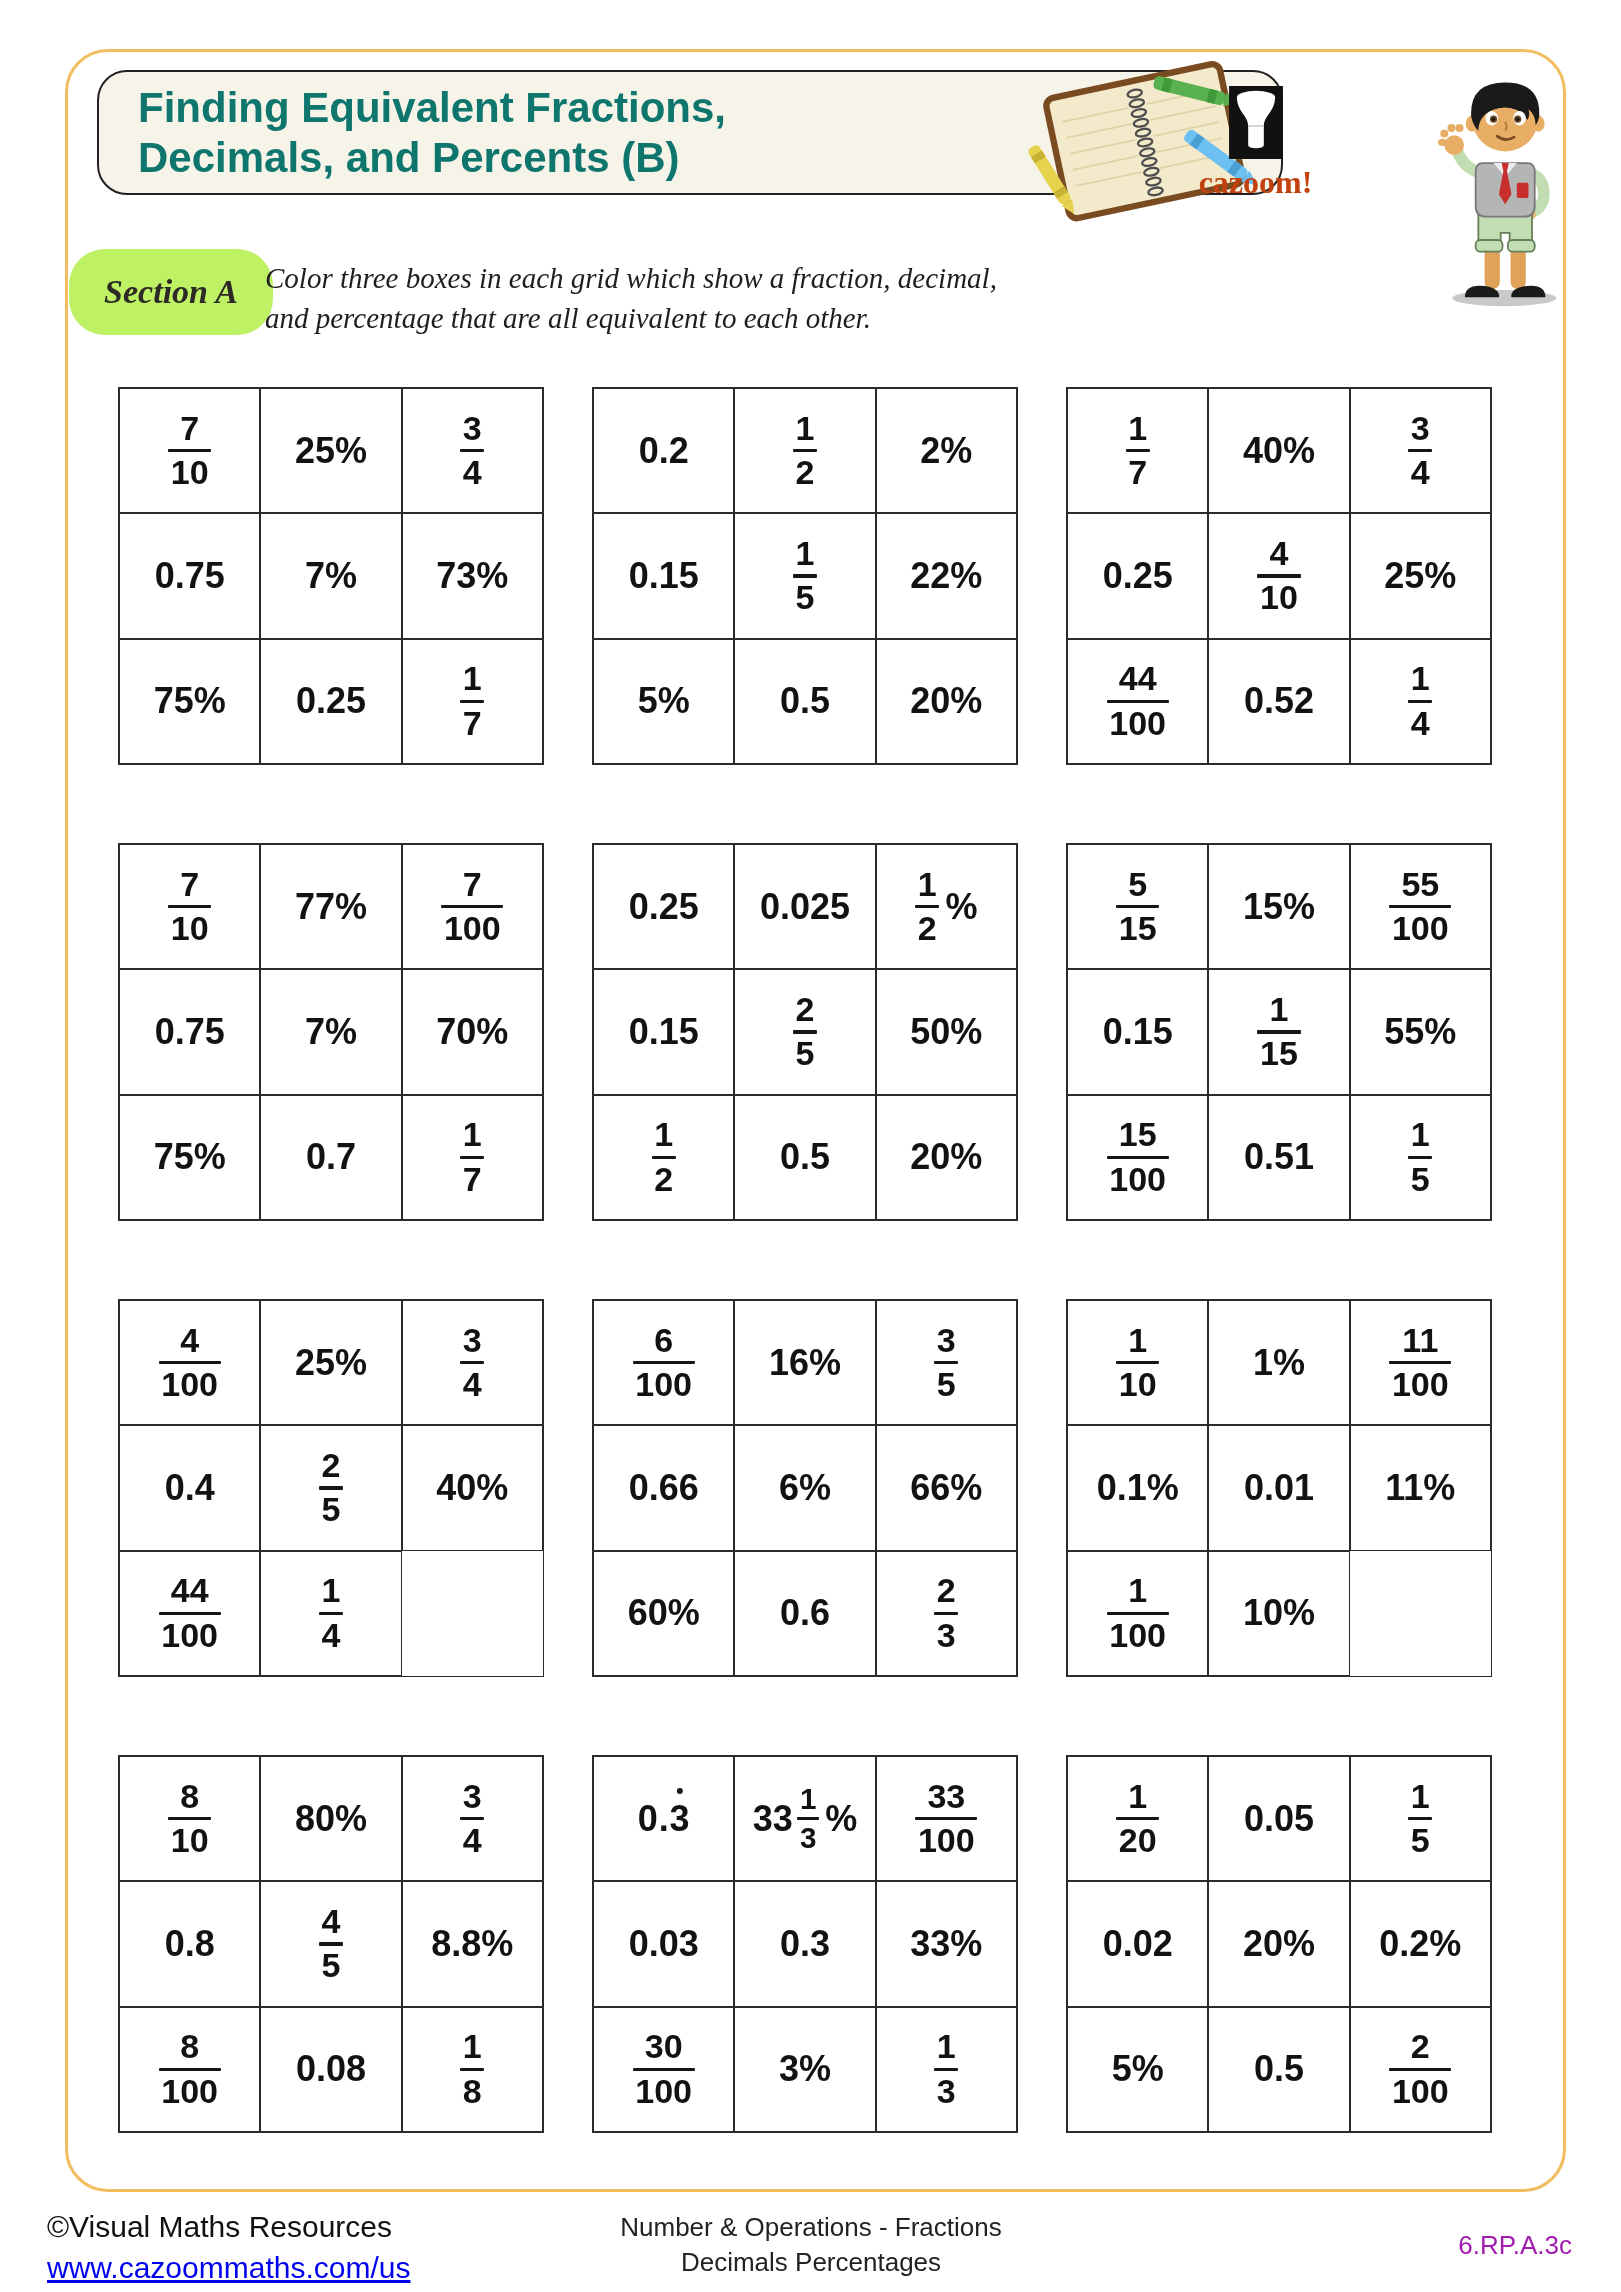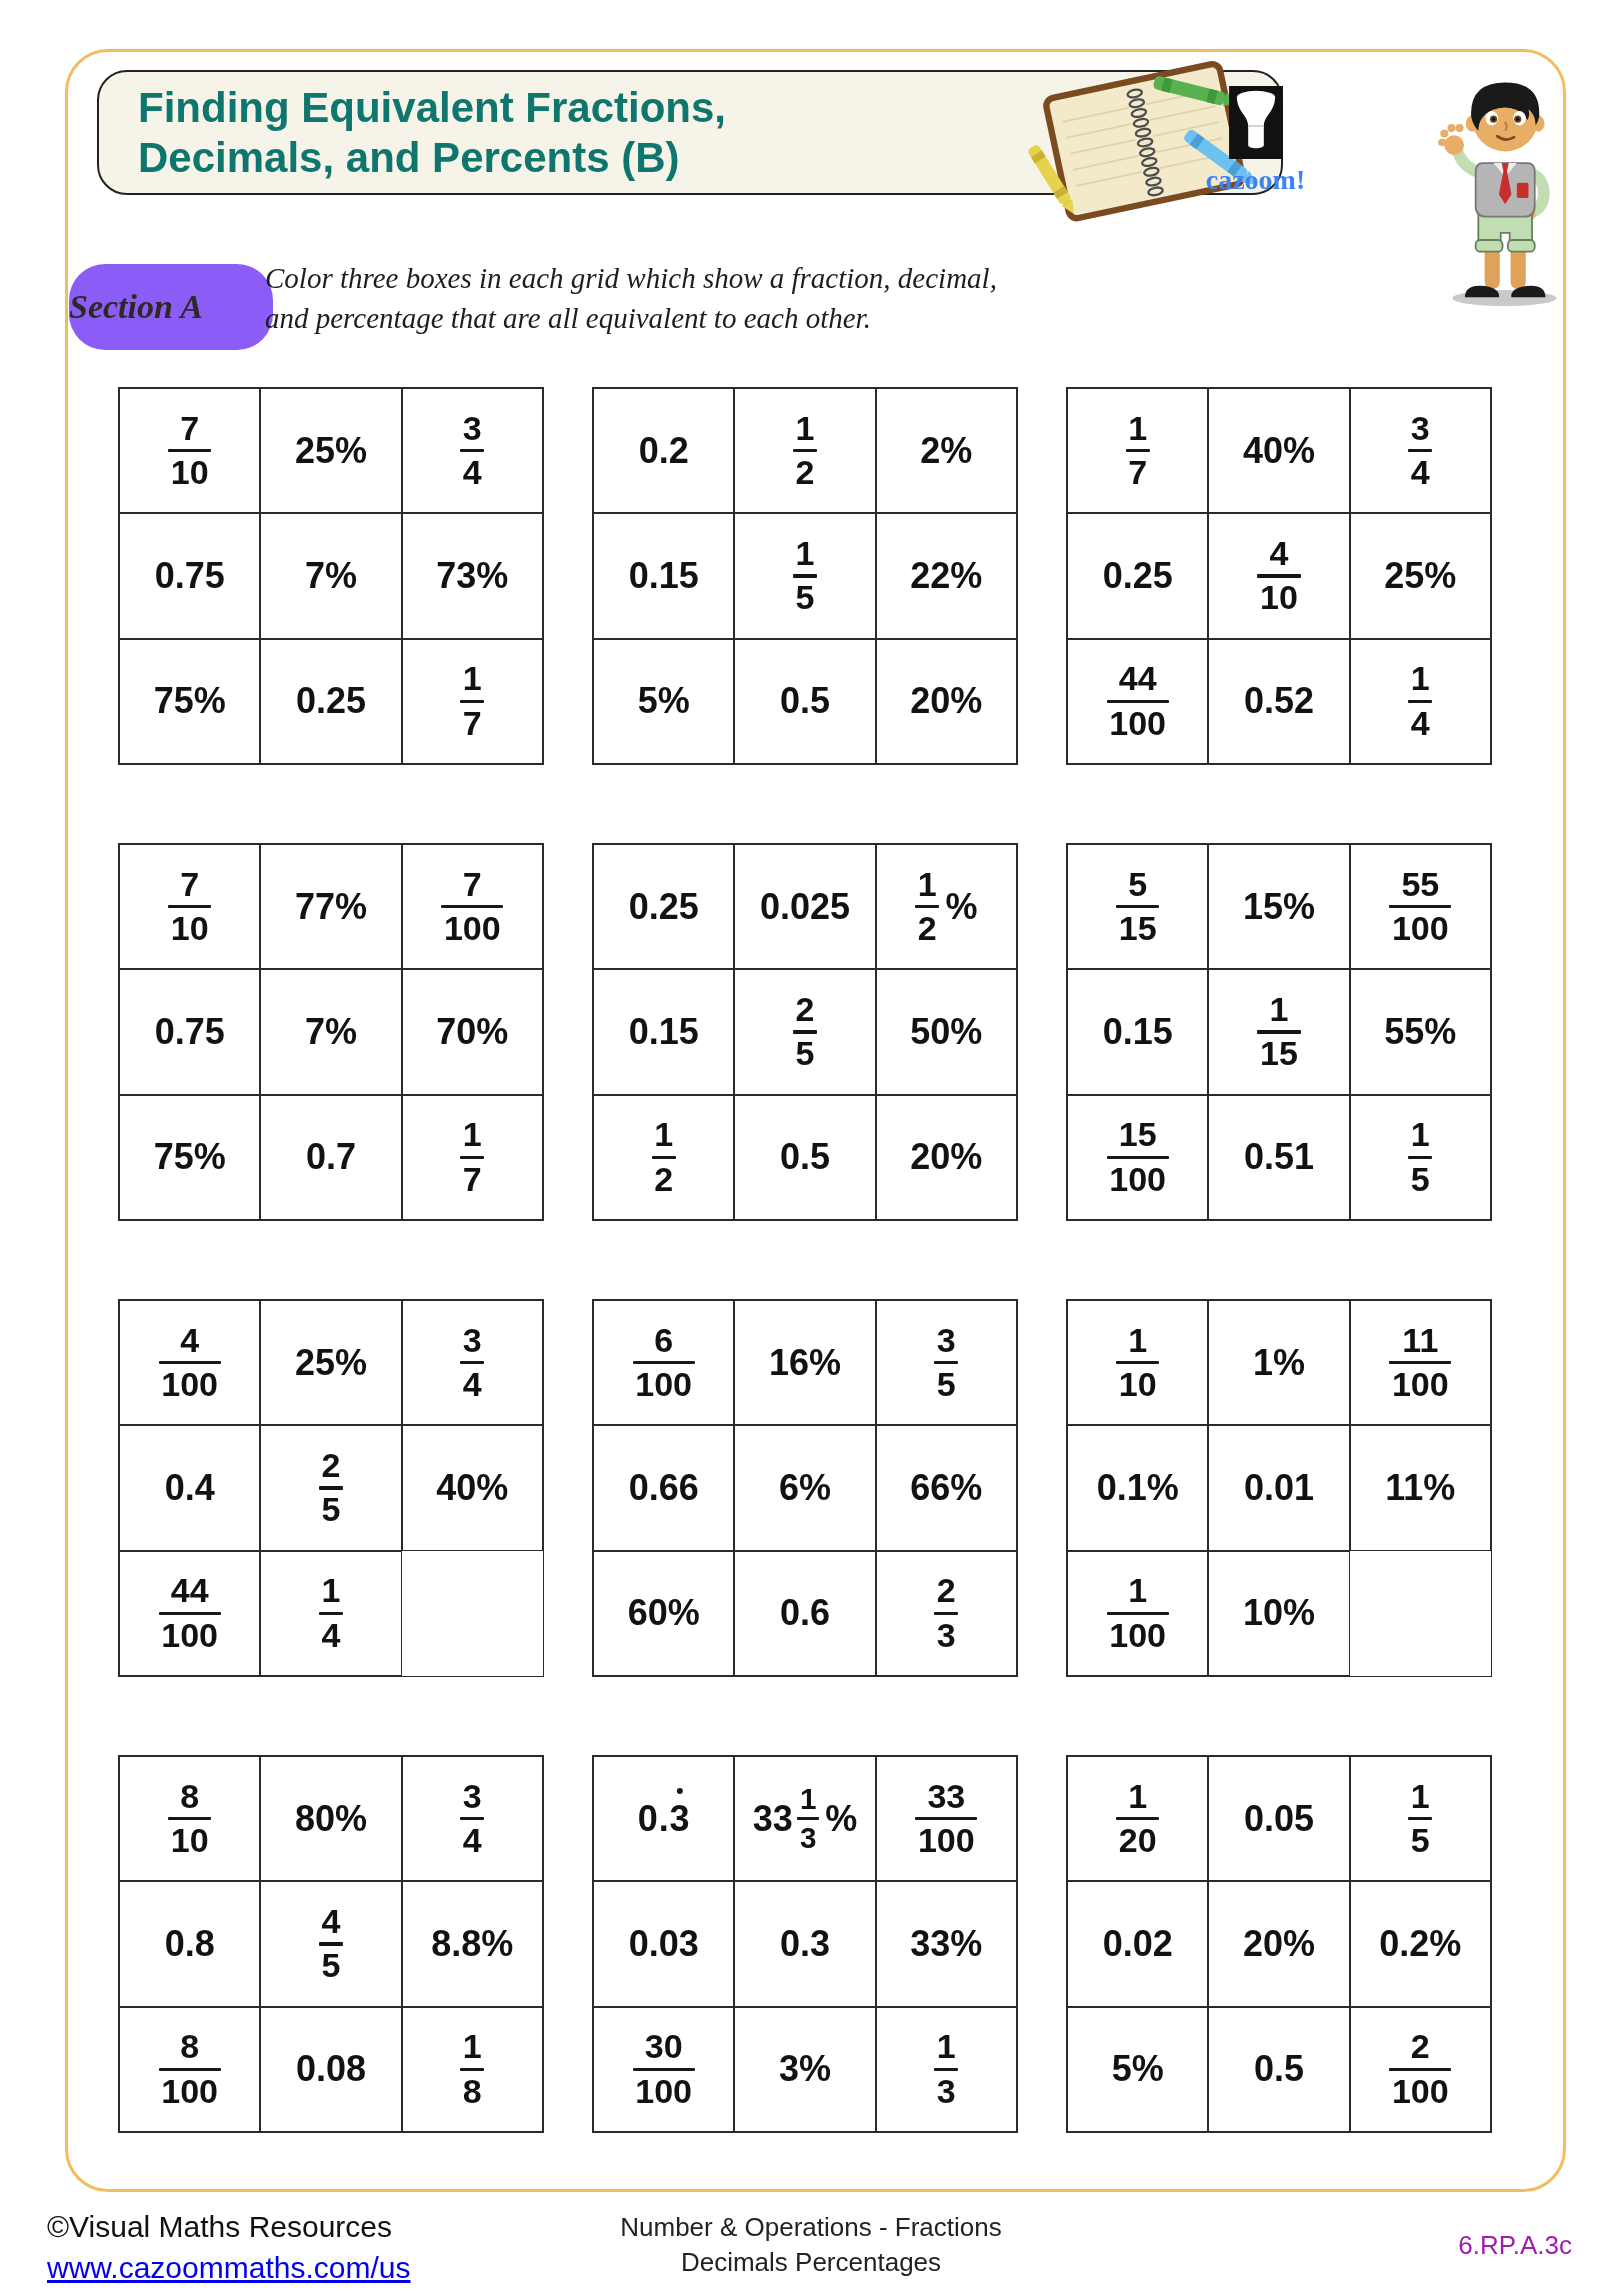--- a/index.html
+++ b/index.html
@@ -15,27 +15,27 @@
     position:absolute;left:97px;top:70px;width:1186px;height:125px;
     background:#F6F3E9;border:2.7px solid #242021;border-radius:30px;
     display:flex;flex-direction:column;justify-content:center;padding-left:39px;box-sizing:border-box;
   }
   .title-box .line{
     font-size:42px;font-weight:700;color:#0f766e;line-height:50px;letter-spacing:0px;
   }
   .notebook-wrap{position:absolute;left:1012px;top:49px;width:273px;height:179px;}
   .logo-wrap{position:absolute;left:1175px;top:86px;width:161px;height:116px;text-align:center;}
   .logo-wrap .logo-text{
-    font-family:"Liberation Serif", serif;font-weight:700;font-size:28px;color:#3b82f6;margin-top:1.8px;
+    font-family:"Liberation Serif", serif;font-weight:700;font-size:32px;color:#c2410c;margin-top:1.8px;
   }
   .boy-wrap{position:absolute;left:1413px;top:59px;width:179px;height:251px;}
 
   .section-pill{
-    position:absolute;left:69px;top:264px;width:204px;height:86px;
-    background:#8b5cf6;border-radius:36px;display:flex;align-items:center;justify-content:flex-start;
+    position:absolute;left:69px;top:249px;width:204px;height:86px;
+    background:#bef264;border-radius:36px;display:flex;align-items:center;justify-content:center;
   }
   .section-pill .label{
     font-family:"Liberation Serif", serif;font-style:italic;font-weight:700;
     font-size:34px;color:#2d2a26;
   }
   .instructions{
     position:absolute;left:265px;top:258px;width:806px;
     font-family:"Liberation Serif", serif;font-style:italic;font-size:29px;
     color:#1e1e1e;line-height:40px;
   }

